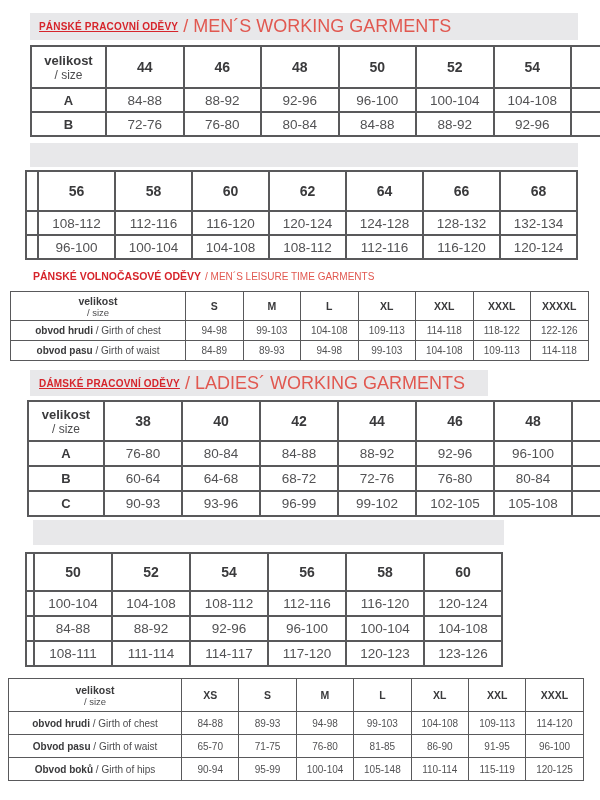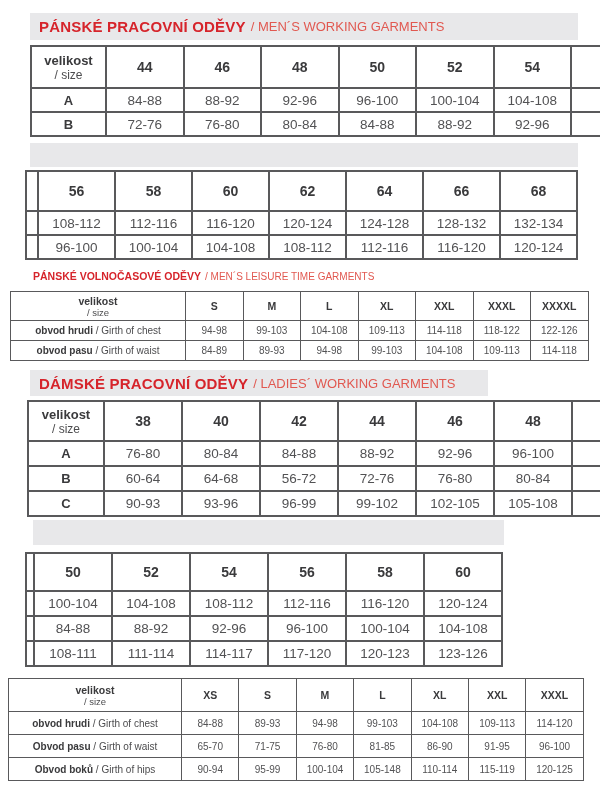--- a/index.html
+++ b/index.html
@@ -7,22 +7,22 @@
     position:relative;width:600px;height:800px;overflow:hidden;background:#ffffff;
     font-family:"Liberation Sans",sans-serif;
   }
   .band{
     position:absolute;background:#e8e8ea;display:flex;align-items:center;
     padding-left:9px;box-sizing:border-box;
   }
   .title-plain{position:absolute;display:flex;align-items:center;}
   .t-cs{font-weight:bold;color:#d6242b;white-space:pre;}
   .t-en{font-weight:normal;color:#e15850;white-space:pre;margin-left:5px;}
-  .title-lg .t-cs{font-size:15px;letter-spacing:.2px;}
-  .title-lg .t-en{font-size:13px;text-align:right;}
+  .title-lg .t-cs{font-size:10px;letter-spacing:.2px;text-decoration:underline;}
+  .title-lg .t-en{font-size:18px;text-align:right;}
   .title-sm .t-cs{font-size:10.5px;margin-left:8px;}
   .title-sm .t-en{font-size:10px;margin-left:4px;}
 
   .tbl{position:absolute;}
   table.sz{border-collapse:collapse;table-layout:fixed;background:#ffffff;}
   table.sz{border:2px solid #59595b;}
   .sz td{
     border:2px solid #59595b;text-align:center;vertical-align:middle;
     padding:0;overflow:hidden;white-space:nowrap;
   }
@@ -243,21 +243,21 @@
             <td class="value-cell">84-88</td>
             <td class="value-cell">88-92</td>
             <td class="value-cell">92-96</td>
             <td class="value-cell">96-100</td>
             <td></td>
           </tr>
           <tr style="height: 25px;">
             <td class="row-label-cell">B</td>
             <td class="value-cell">60-64</td>
             <td class="value-cell">64-68</td>
-            <td class="value-cell">56-72</td>
+            <td class="value-cell">68-72</td>
             <td class="value-cell">72-76</td>
             <td class="value-cell">76-80</td>
             <td class="value-cell">80-84</td>
             <td></td>
           </tr>
           <tr style="height: 25px;">
             <td class="row-label-cell">C</td>
             <td class="value-cell">90-93</td>
             <td class="value-cell">93-96</td>
             <td class="value-cell">96-99</td>

